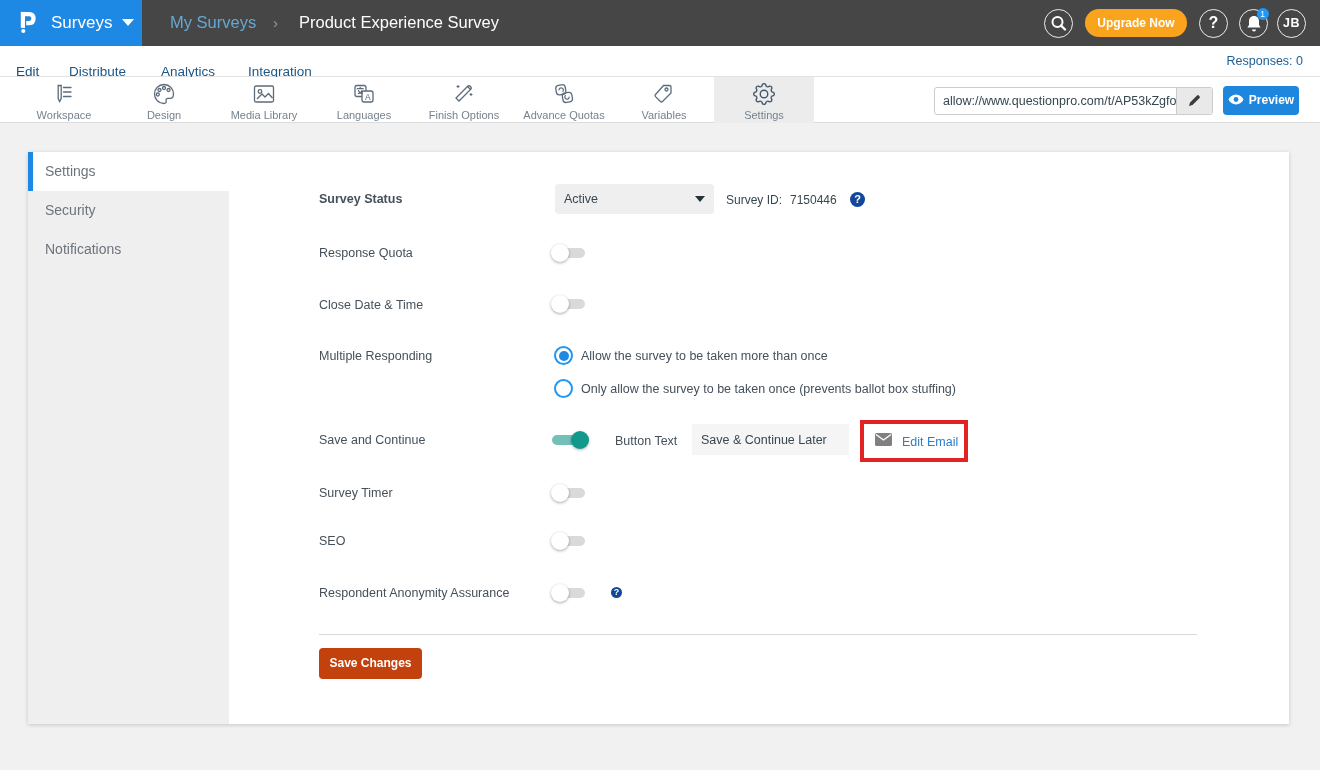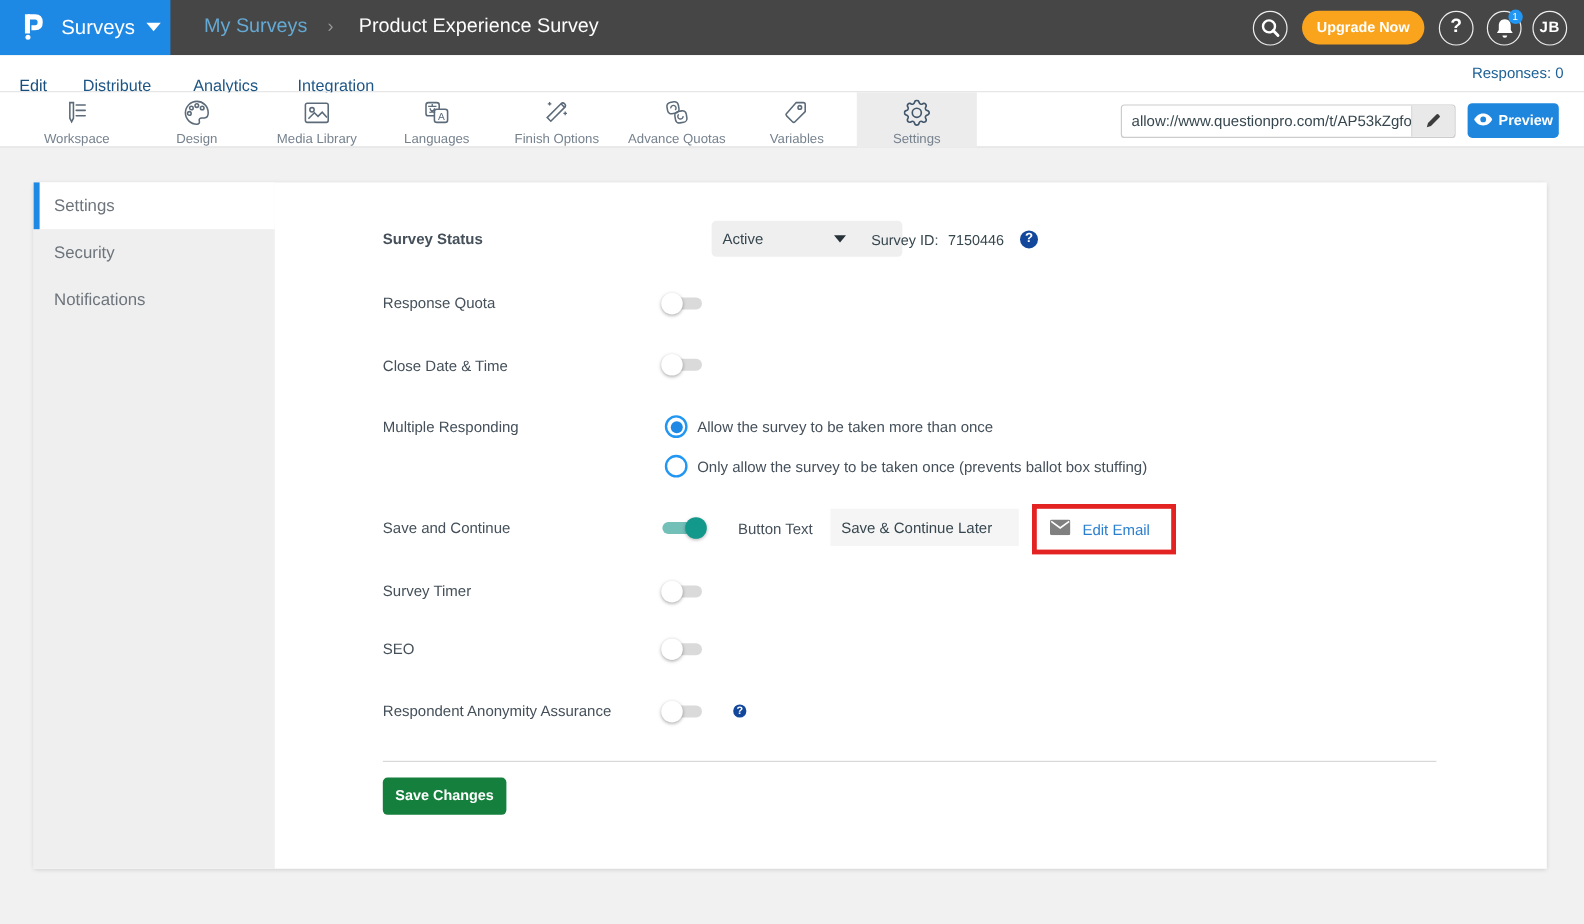--- a/index.html
+++ b/index.html
@@ -43,38 +43,38 @@
 #side-settings { top:0; background:#fff; border-left:5px solid #1e88e5; padding-left:12px; }
 #side-security { top:39px; }
 #side-notif { top:78px; }
 
 .rowlabel { position:absolute; left:291px; font-size:12.5px; color:#45505a; }
 .toggle { position:absolute; left:524px; width:33px; height:10px; background:#dadada; border-radius:5px; }
 .toggle .knob { position:absolute; left:-1px; top:-4px; width:18px; height:18px; background:#fff; border-radius:50%; box-shadow:0 1px 3px rgba(0,0,0,0.35); }
 .toggle.on { background:#72c0b8; }
 .toggle.on .knob { left:19px; background:#12998c; box-shadow:0 1px 3px rgba(0,0,0,0.3); }
 
-#dropdown { position:absolute; left:527px; top:32px; width:159px; height:30px; background:#efefef; border-radius:4px;margin-left:38px; }
+#dropdown { position:absolute; left:527px; top:32px; width:159px; height:30px; background:#efefef; border-radius:4px; }
 #dropdown span { position:absolute; left:9px; top:8px; font-size:12.5px; color:#37474f; }
 #dd-caret { position:absolute; left:667px; top:44px; width:0; height:0; border-left:5.5px solid transparent; border-right:5.5px solid transparent; border-top:6px solid #263238; }
 #surveyid { position:absolute; left:698px; top:41px; font-size:12px; color:#37474f; }
 .qhelp { position:absolute; border-radius:50%; background:#12479c; color:#fff; font-weight:bold; text-align:center; }
 
 .radio { position:absolute; left:526px; width:19px; height:19px; border:2px solid #2196f3; border-radius:50%; background:#fff; }
 .radio.sel::after { content:""; position:absolute; left:2.5px; top:2.5px; width:10px; height:10px; background:#1e88e5; border-radius:50%; }
 .radiolabel { position:absolute; left:553px; font-size:12.5px; color:#45505a; }
 
 #btntext-label { position:absolute; left:587px; top:282px; font-size:12.5px; color:#45505a; }
 #btninput { position:absolute; left:664px; top:272px; width:157px; height:31px; background:#f5f5f5; }
 #btninput span { position:absolute; left:9px; top:9px; font-size:12.5px; color:#37474f; }
-#redbox { position:absolute; left:832px; top:268px; width:120px; height:42px; border:4px solid #e32222; background:#fff; }
+#redbox { position:absolute; left:832px; top:268px; width:108px; height:42px; border:4px solid #e32222; background:#fff; }
 #editemail { position:absolute; left:38px; top:11px; font-size:12.5px; color:#2a7fd0; white-space:nowrap; }
 
 #divider { position:absolute; left:291px; top:482px; width:878px; height:1px; background:#d8d8d8; }
-#savebtn { position:absolute; left:291px; top:496px; width:103px; height:31px; background:#15803d; border-radius:4px; color:#fff; font-size:12px; font-weight:bold; text-align:center; line-height:31px; }
+#savebtn { position:absolute; left:291px; top:496px; width:103px; height:31px; background:#c2410c; border-radius:4px; color:#fff; font-size:12px; font-weight:bold; text-align:center; line-height:31px; }
 </style>
 </head>
 <body>
 <div id="topbar">
   <div id="logoarea">
     <svg width="24" height="24" viewBox="0 0 24 24" style="position:absolute;left:18px;top:11px;">
       <rect x="2.8" y="0.9" width="4.2" height="16" fill="#fff"></rect>
       <path d="M5 3.05 H11.3 Q15.5 3.05 15.5 7.6 Q15.5 12.15 11.3 12.15 H8.2" stroke="#fff" stroke-width="4.3" fill="none"></path>
       <circle cx="5.3" cy="20" r="2.1" fill="#fff"></circle>
     </svg>

